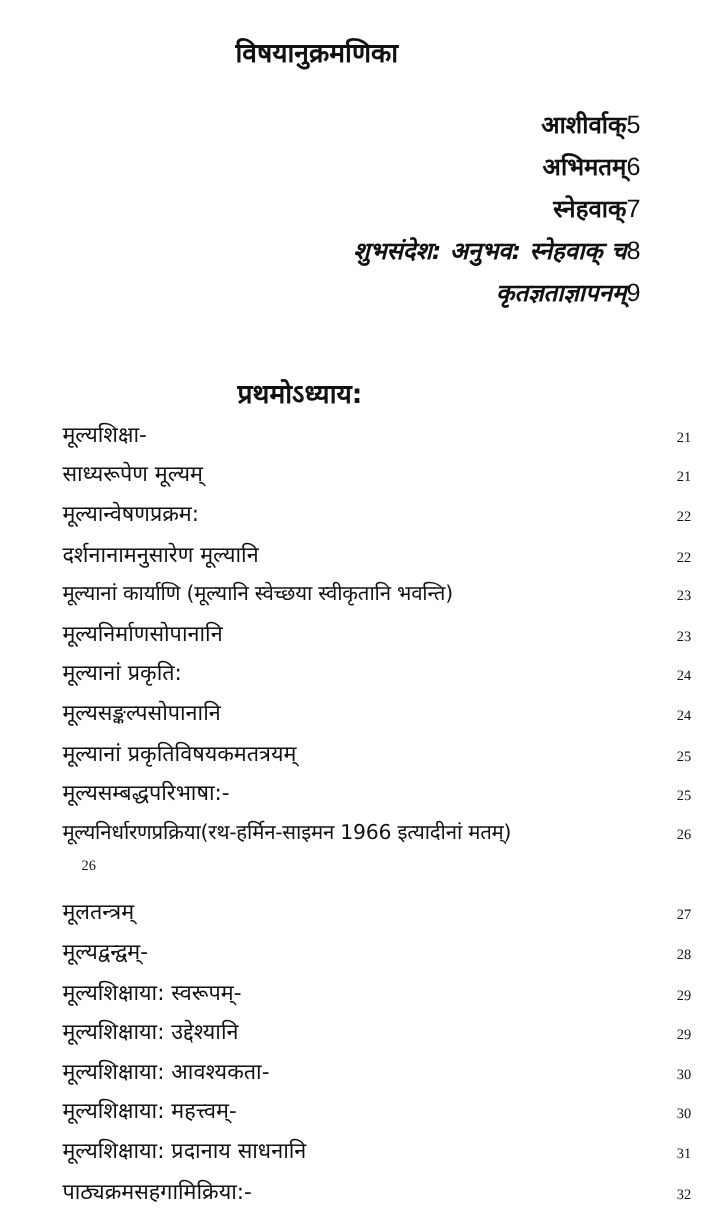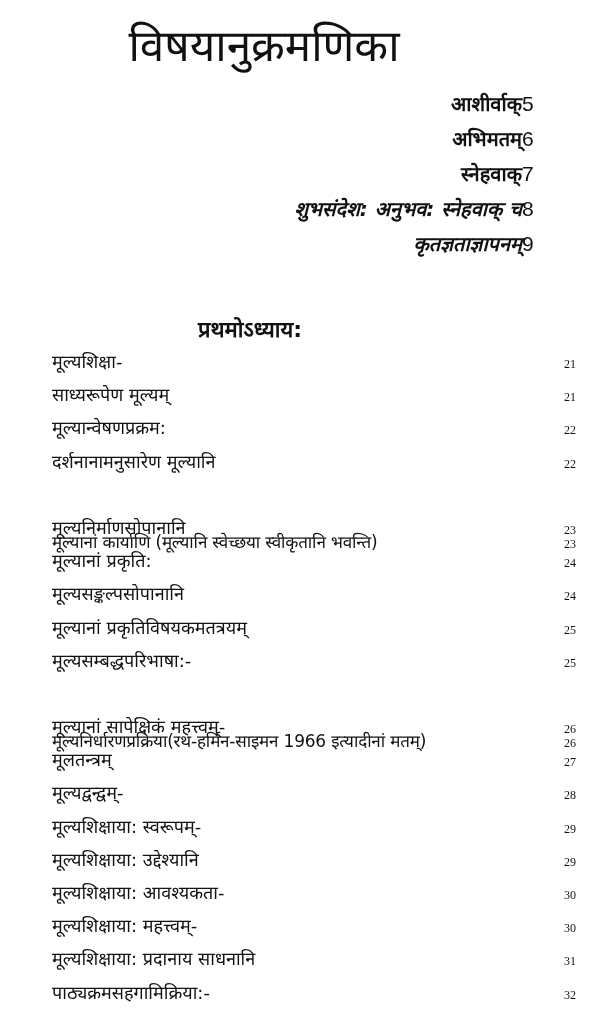--- a/index.html
+++ b/index.html
@@ -3,21 +3,21 @@
 <meta charset="utf-8">
 <style>
   html, body { margin: 0; padding: 0; background: #ffffff; }
   body {
     width: 600px; height: 1027px; overflow: hidden; position: relative;
     color: #111111;
     font-family: "DejaVu Sans", sans-serif;
   }
   .page-title {
     position: absolute; left: 0; width: 528px; top: 22px;
-    text-align: center; font-size: 44px; font-weight: normal; line-height: 48px;
+    text-align: center; font-size: 22px; font-weight: bold; line-height: 48px;
   }
   .prelim {
     position: absolute; left: 26px; width: 520px; top: 90px;
   }
   .prelim .row {
     display: flex; justify-content: flex-end; align-items: baseline;
     height: 35px; font-size: 20px; font-weight: bold;
   }
   .prelim .row .pg { font-weight: normal; font-family: "Liberation Sans", sans-serif; font-size: 21px; width: 24px; text-align: left; }
   .prelim .row.italic .lbl { font-style: italic; }
@@ -29,21 +29,21 @@
     position: absolute; left: 52px; width: 524px; top: 349px;
   }
   .toc .row {
     display: flex; justify-content: space-between; align-items: baseline;
     height: 33.2px; font-size: 18px;
   }
   .toc .row .lbl { white-space: nowrap; }
   .toc .row .pg {
     font-family: "Liberation Serif", serif; font-size: 12px; width: 28px; text-align: right;
   }
-  .toc .row.wide .lbl { font-size: 17px; letter-spacing: -0.2px; margin-top: 48px; }
+  .toc .row.wide .lbl { font-size: 17px; letter-spacing: -0.2px; }
 </style>
 </head>
 <body>
 
 <div class="page-title">विषयानुक्रमणिका</div>
 
 <div class="prelim">
   <div class="row">
     <span class="lbl">आशीर्वाक्</span>
     <span class="pg">5</span>
@@ -107,21 +107,20 @@
     </div>
   <div class="row">
       <span class="lbl">मूल्यसम्बद्धपरिभाषा:-</span>
       <span class="pg">25</span>
     </div>
   <div class="row wide">
       <span class="lbl">मूल्यनिर्धारणप्रक्रिया(रथ-हर्मिन-साइमन 1966 इत्यादीनां मतम्)</span>
       <span class="pg">26</span>
     </div>
   <div class="row">
-      <span class="lbl">मूल्यानां सापेक्षिकं महत्त्वम्-</span>
       <span class="pg">26</span>
     </div>
   <div class="row">
       <span class="lbl">मूलतन्त्रम्</span>
       <span class="pg">27</span>
     </div>
   <div class="row">
       <span class="lbl">मूल्यद्वन्द्वम्-</span>
       <span class="pg">28</span>
     </div>

